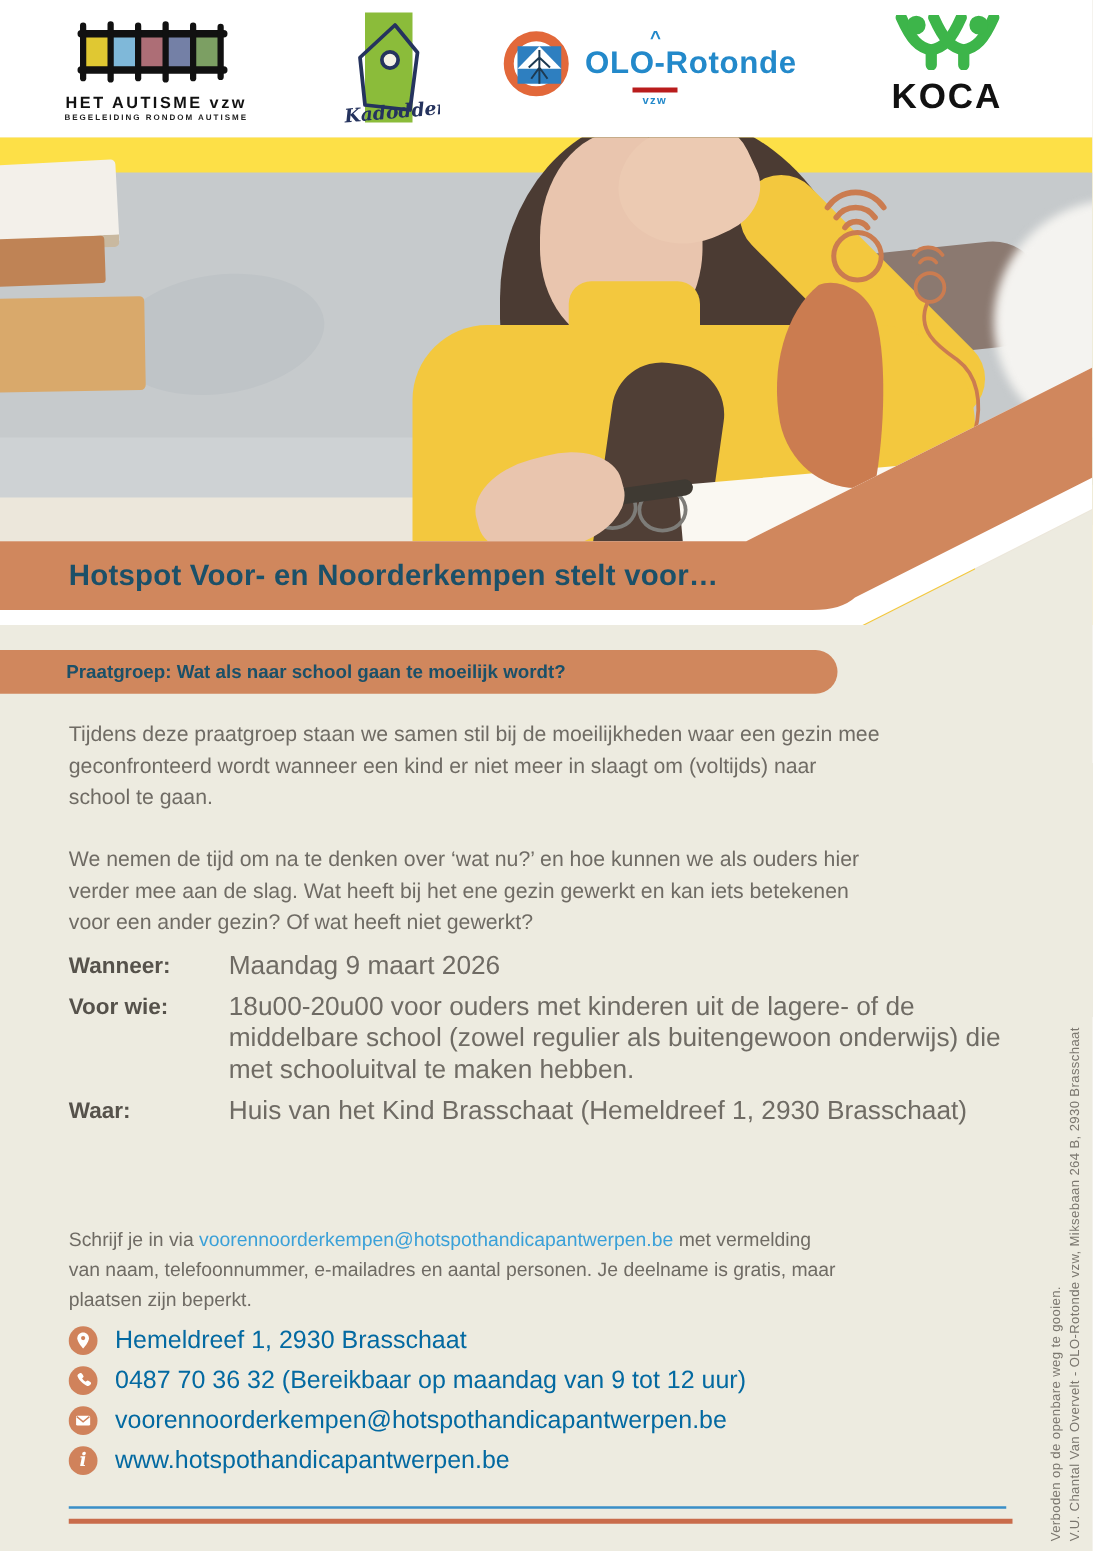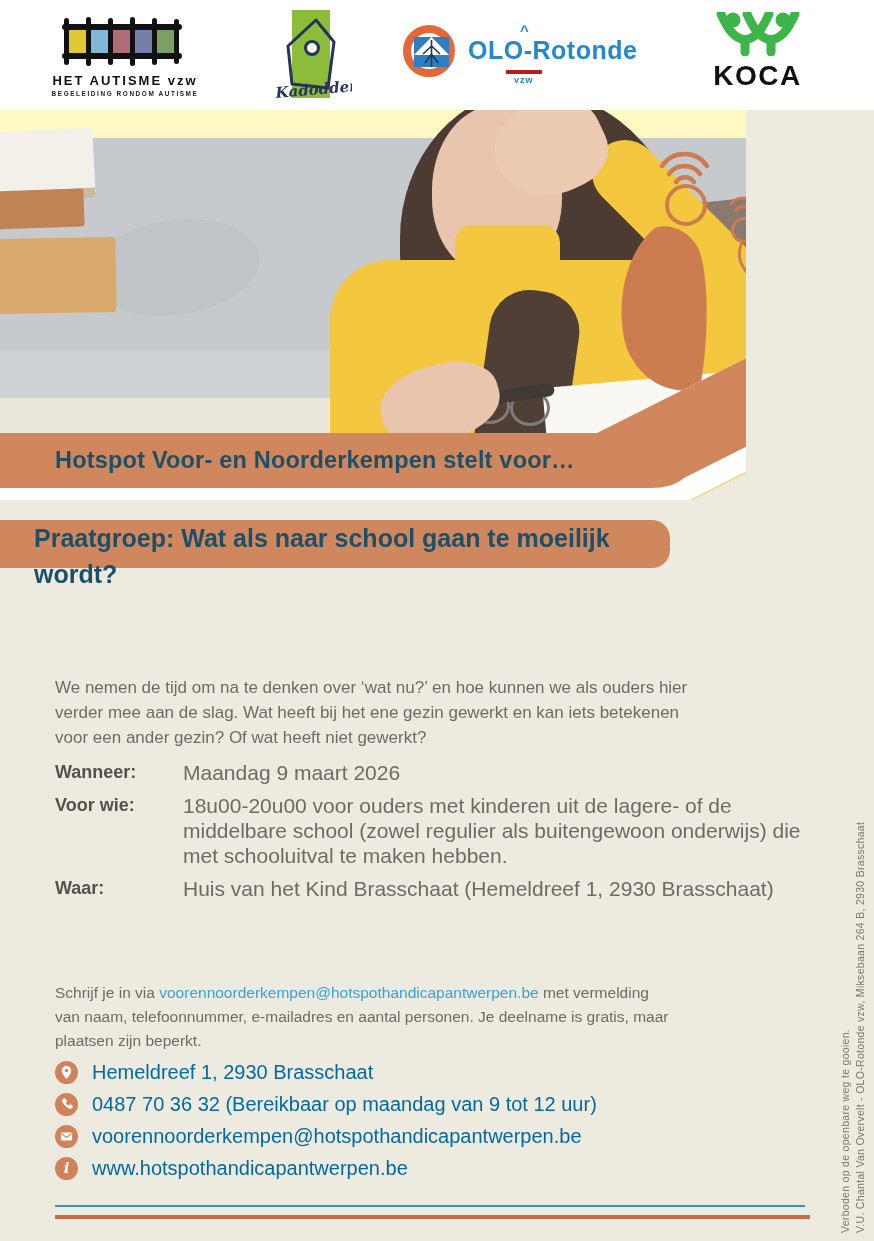--- a/index.html
+++ b/index.html
@@ -14,21 +14,21 @@
   .kadodder{left:268px;top:8px;width:86px;text-align:center;}
   .olo{left:402px;top:20px;width:240px;height:70px;}
   .olo-icon{position:absolute;left:0;top:2px;}
   .olo-text{position:absolute;left:66px;top:16px;font-size:25px;font-weight:bold;color:#2389ca;letter-spacing:0.5px;}
   .olo-caret{position:absolute;left:118px;top:2px;font-size:15px;font-weight:bold;color:#2389ca;}
   .olo-vzw{position:absolute;left:104px;top:50px;font-size:9px;font-weight:bold;color:#2389ca;
            border-top:4px solid #b91c1c;padding:1px 8px 0 8px;letter-spacing:1px;}
   .koca{left:700px;top:12px;width:115px;text-align:center;}
   .koca-title{display:block;font-size:28px;font-weight:bold;color:#111;letter-spacing:1.5px;margin-top:0px;}
   
-  .hero{position:absolute;left:0;top:110px;width:746px;height:390px;overflow:hidden;background:#fef9c3;}
+  .hero{position:absolute;left:0;top:110px;width:874px;height:390px;overflow:hidden;background:#fde047;}
   .hero *{position:absolute;}
   .couch{left:-30px;top:28px;width:950px;height:250px;background:#c6cacc;border-radius:50px;}
   .couch-seat{left:-30px;top:240px;width:950px;height:70px;background:#ced2d4;border-radius:30px;}
   .grey-pillow{left:90px;top:110px;width:170px;height:95px;background:#bfc4c7;border-radius:50%;transform:rotate(-8deg);}
   .brown-pillow{left:585px;top:92px;width:250px;height:85px;background:#8b7970;border-radius:40px;transform:rotate(-6deg);}
   .clock{left:795px;top:50px;width:195px;height:195px;background:#f4f3f0;border-radius:50%;filter:blur(4px);}
   .table{left:-10px;top:288px;width:900px;height:110px;background:#ece7db;}
   .book1{left:-6px;top:20px;width:100px;height:60px;background:#f3f0ea;border-bottom:10px solid #c9b9a0;border-radius:4px;transform:rotate(-3deg);}
   .book2{left:-8px;top:80px;width:92px;height:38px;background:#bf8355;border-radius:3px;transform:rotate(-2deg);}
   .book3{left:-10px;top:128px;width:126px;height:75px;background:#d9a96b;border-radius:4px;transform:rotate(-1deg);}
@@ -42,21 +42,21 @@
   .hand2{left:380px;top:255px;width:120px;height:75px;background:#e9c5ae;border-radius:45%;transform:rotate(-15deg);}
   .notebook{left:545px;top:268px;width:230px;height:72px;background:#faf8f2;border-radius:4px;transform:rotate(-5deg);}
   .pen{left:405px;top:283px;width:150px;height:13px;background:#3f3a33;border-radius:7px;transform:rotate(-8deg);}
   .glass1{left:470px;top:278px;width:34px;height:30px;border:3px solid #7d7c78;border-radius:50%;background:transparent;}
   .glass2{left:510px;top:280px;width:34px;height:30px;border:3px solid #7d7c78;border-radius:50%;}
   .hero-svg{left:0;top:0;width:874px;height:390px;}
   .hero-title{left:55px;top:323px;width:600px;height:55px;line-height:55px;font-size:23.5px;font-weight:bold;
               color:#1b5068;z-index:5;letter-spacing:0.2px;}
   
   .band{position:absolute;left:0;background:#d0875d;color:#1b5068;font-weight:bold;}
-  .praat-band{top:520px;width:670px;height:48px;border-radius:0 18px 18px 0;font-size:25px;line-height:36px;padding-left:34px;box-sizing:border-box;}
+  .praat-band{top:520px;width:670px;height:35px;border-radius:0 18px 18px 0;font-size:15px;line-height:36px;padding-left:53px;box-sizing:border-box;}
   .kom-band{top:929px;width:664px;height:38px;border-radius:0 19px 19px 0;font-size:19px;line-height:38px;padding-left:55px;box-sizing:border-box;}
   .para{position:absolute;left:55px;width:780px;font-size:17px;line-height:25px;color:#6f6b64;white-space:pre-line;}
   .para1{top:575px;}
   .para2{top:675px;}
   .details{position:absolute;left:55px;top:760px;width:790px;}
   .drow{display:flex;margin-bottom:8px;}
   .dlabel{width:128px;flex:none;font-size:18px;font-weight:bold;color:#56524b;line-height:25px;}
   .dvalue{font-size:21px;line-height:25px;color:#6f6b64;white-space:pre-line;}
   .signup{position:absolute;left:55px;top:981px;width:780px;font-size:15.5px;line-height:24px;color:#6f6b64;white-space:pre-line;}
   .signup a{color:#3aa0d8;text-decoration:none;}
@@ -177,20 +177,23 @@
       <path d="M 0 323 L 597 323 L 874 184 L 874 272 L 684 368 Q 673 378 650 378 L 0 378 Z" fill="#d0875d"></path>
 
       <path d="M 874 298 L 874 390 L 692 390 Z" fill="#edebe0"></path>
     </svg>
 
     <div class="hero-title">Hotspot Voor- en Noorderkempen stelt voor…</div>
   </div>
 
   <div class="band praat-band">Praatgroep: Wat als naar school gaan te moeilijk wordt?</div>
 
+  <div class="para para1">Tijdens deze praatgroep staan we samen stil bij de moeilijkheden waar een gezin mee
+geconfronteerd wordt wanneer een kind er niet meer in slaagt om (voltijds) naar
+school te gaan.</div>
   <div class="para para2">We nemen de tijd om na te denken over ‘wat nu?’ en hoe kunnen we als ouders hier
 verder mee aan de slag. Wat heeft bij het ene gezin gewerkt en kan iets betekenen
 voor een ander gezin? Of wat heeft niet gewerkt?</div>
 
   <div class="details">
     <div class="drow">
       <div class="dlabel">Wanneer:</div>
       <div class="dvalue">Maandag 9 maart 2026</div>
     </div>
     <div class="drow">

